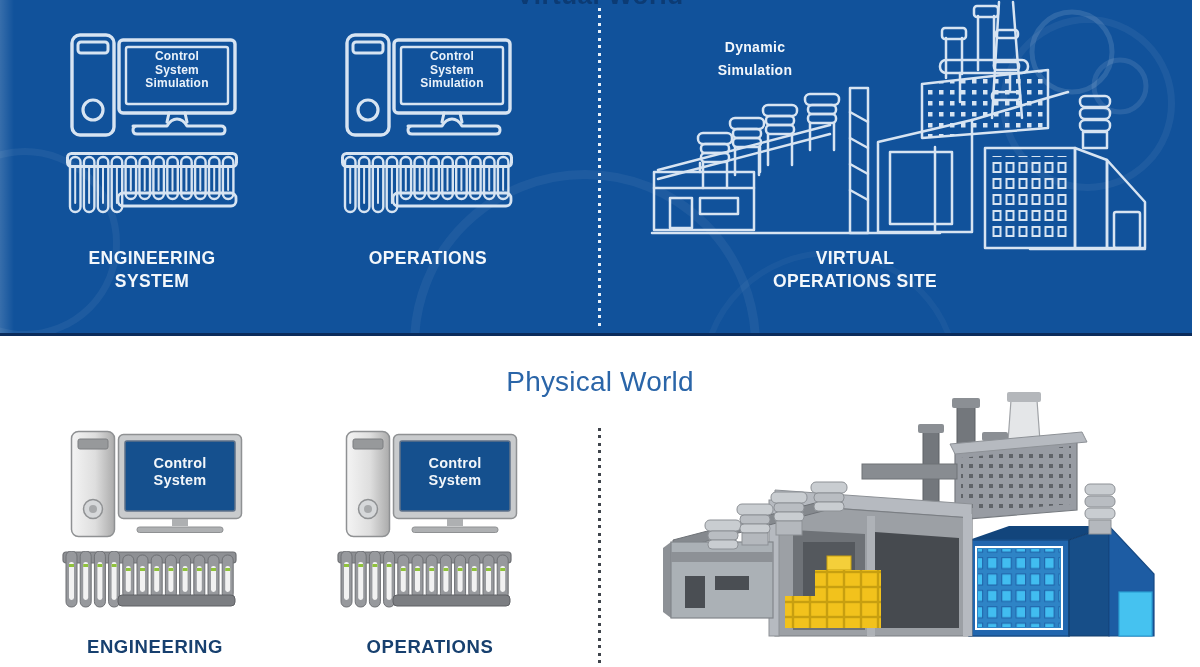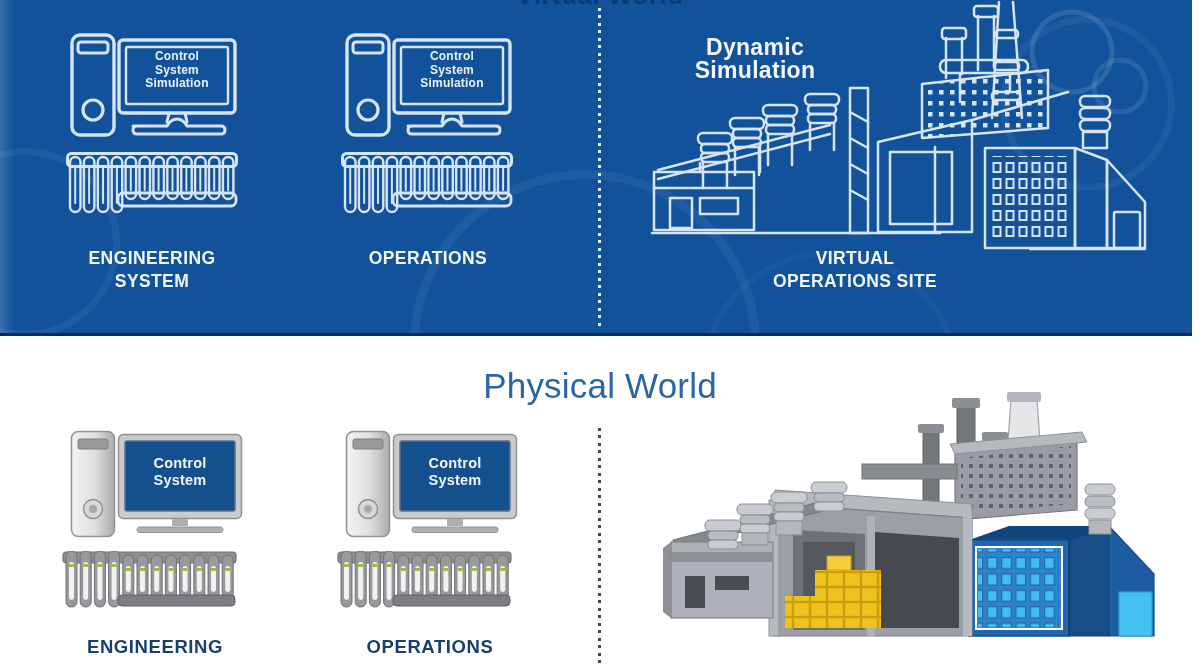--- a/index.html
+++ b/index.html
@@ -29,30 +29,30 @@
   .vlabel{
     position:absolute;text-align:center;color:#f3f7fb;font-weight:bold;
     font-size:17.5px;line-height:23px;letter-spacing:.4px;
   }
   .vscreen-text{
     position:absolute;text-align:center;color:#eaf2fa;font-weight:bold;
     font-size:12px;line-height:13.5px;letter-spacing:.2px;
   }
   .dyn-label{
     position:absolute;left:672px;top:36px;width:166px;text-align:center;
-    color:#f3f7fb;font-weight:bold;font-size:23px;line-height:23px;letter-spacing:.3px;
+    color:#f3f7fb;font-weight:bold;font-size:14px;line-height:23px;letter-spacing:.3px;
   }
   .vdivider{
     position:absolute;left:598px;top:8px;width:3px;height:320px;
     background:repeating-linear-gradient(to bottom,#e8f1fa 0 3px,rgba(0,0,0,0) 3px 7.5px);
   }
   
   .p-title{
     position:absolute;left:450px;top:366px;width:300px;text-align:center;
-    color:#2a65a8;font-size:35px;font-weight:normal;letter-spacing:.2px;
+    color:#2a65a8;font-size:28px;font-weight:normal;letter-spacing:.2px;
   }
   .plabel{
     position:absolute;text-align:center;color:#17406f;font-weight:bold;
     font-size:18.5px;letter-spacing:.6px;
   }
   .pscreen-text{
     position:absolute;text-align:center;color:#f2f6fa;font-weight:bold;
     font-size:14.5px;line-height:16.5px;letter-spacing:.2px;
   }
   .pdivider{

